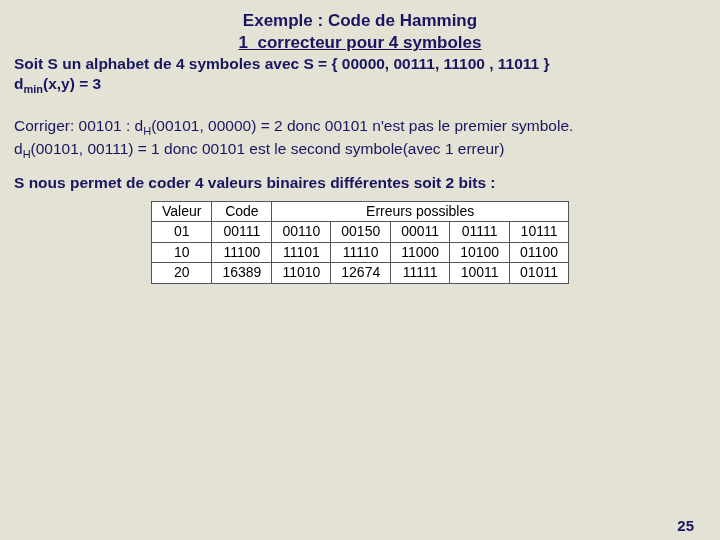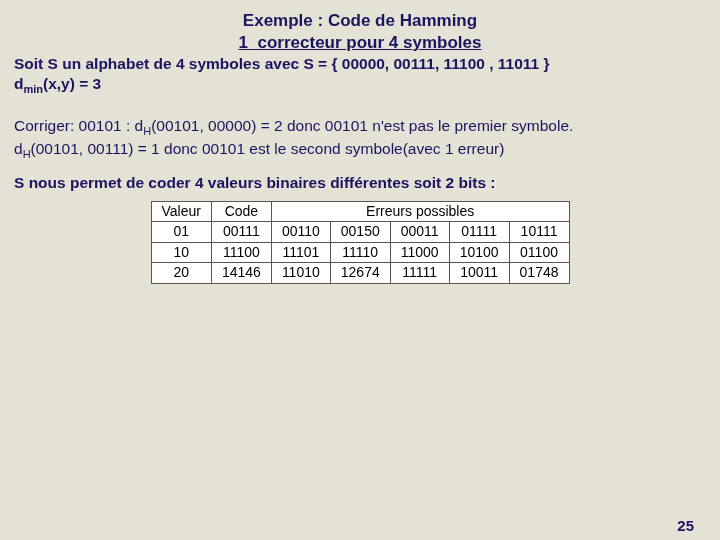--- a/index.html
+++ b/index.html
@@ -110,25 +110,25 @@
         <td>10</td>
         <td>11100</td>
         <td>11101</td>
         <td>11110</td>
         <td>11000</td>
         <td>10100</td>
         <td>01100</td>
       </tr>
       <tr>
         <td>20</td>
-        <td>14146</td>
+        <td>16389</td>
         <td>11010</td>
         <td>12674</td>
         <td>11111</td>
         <td>10011</td>
-        <td>01748</td>
+        <td>01011</td>
       </tr>
     </tbody>
       </table>
   </div>
 
   <div class="pagenum">25</div>
 </div>
 
 </body></html>

